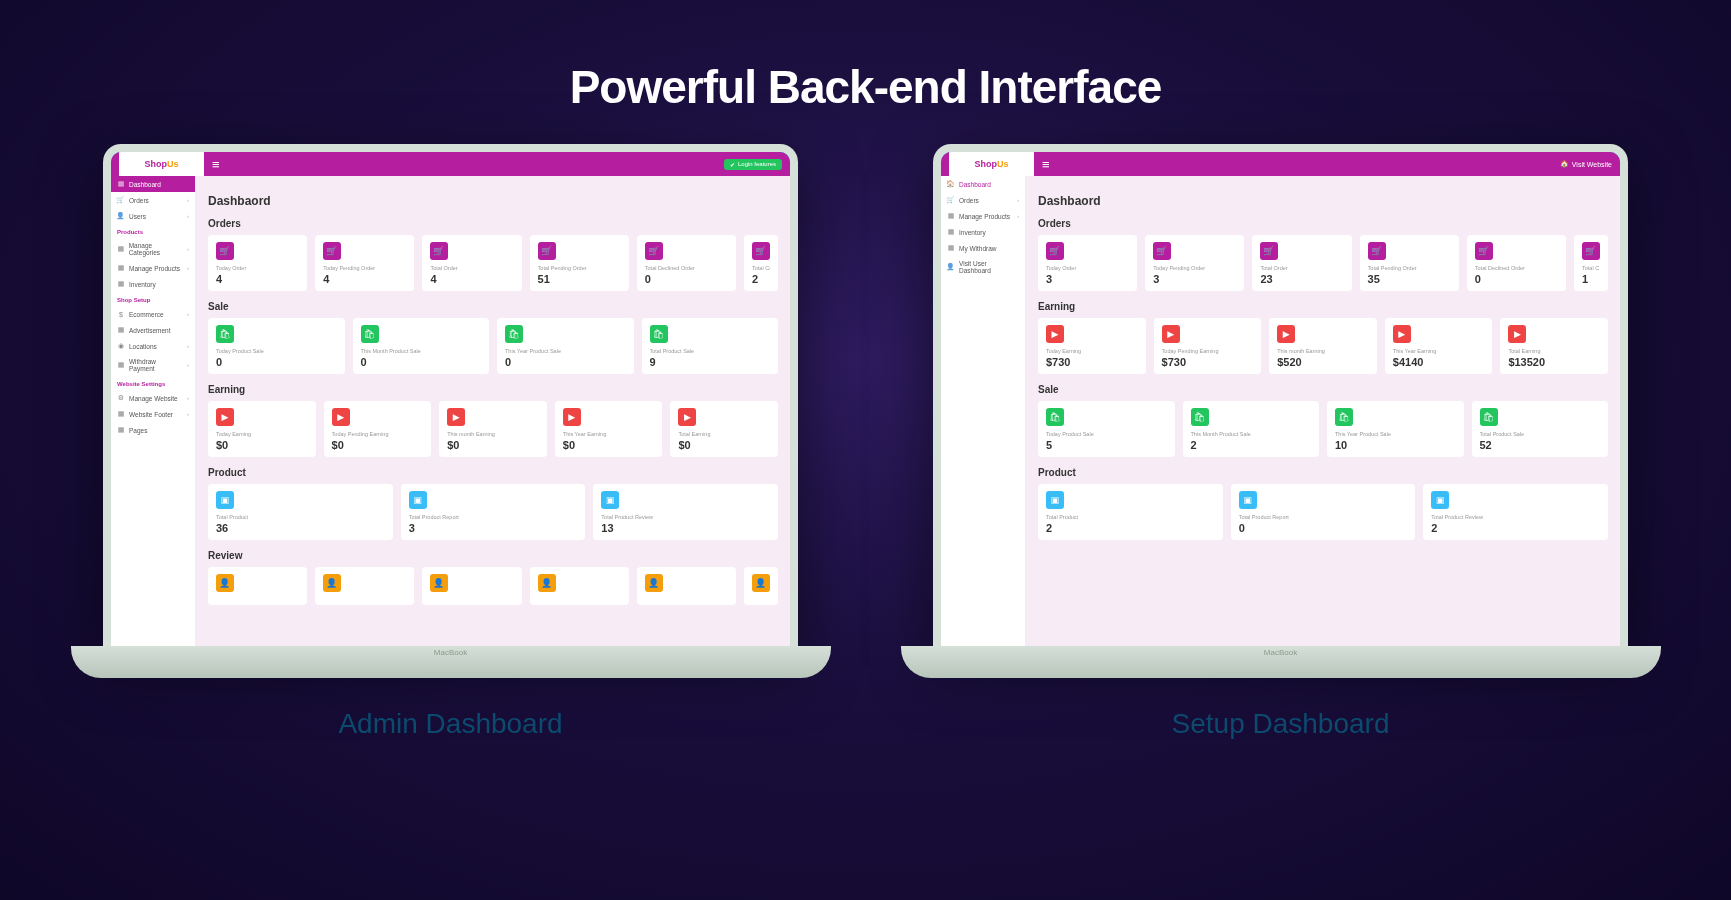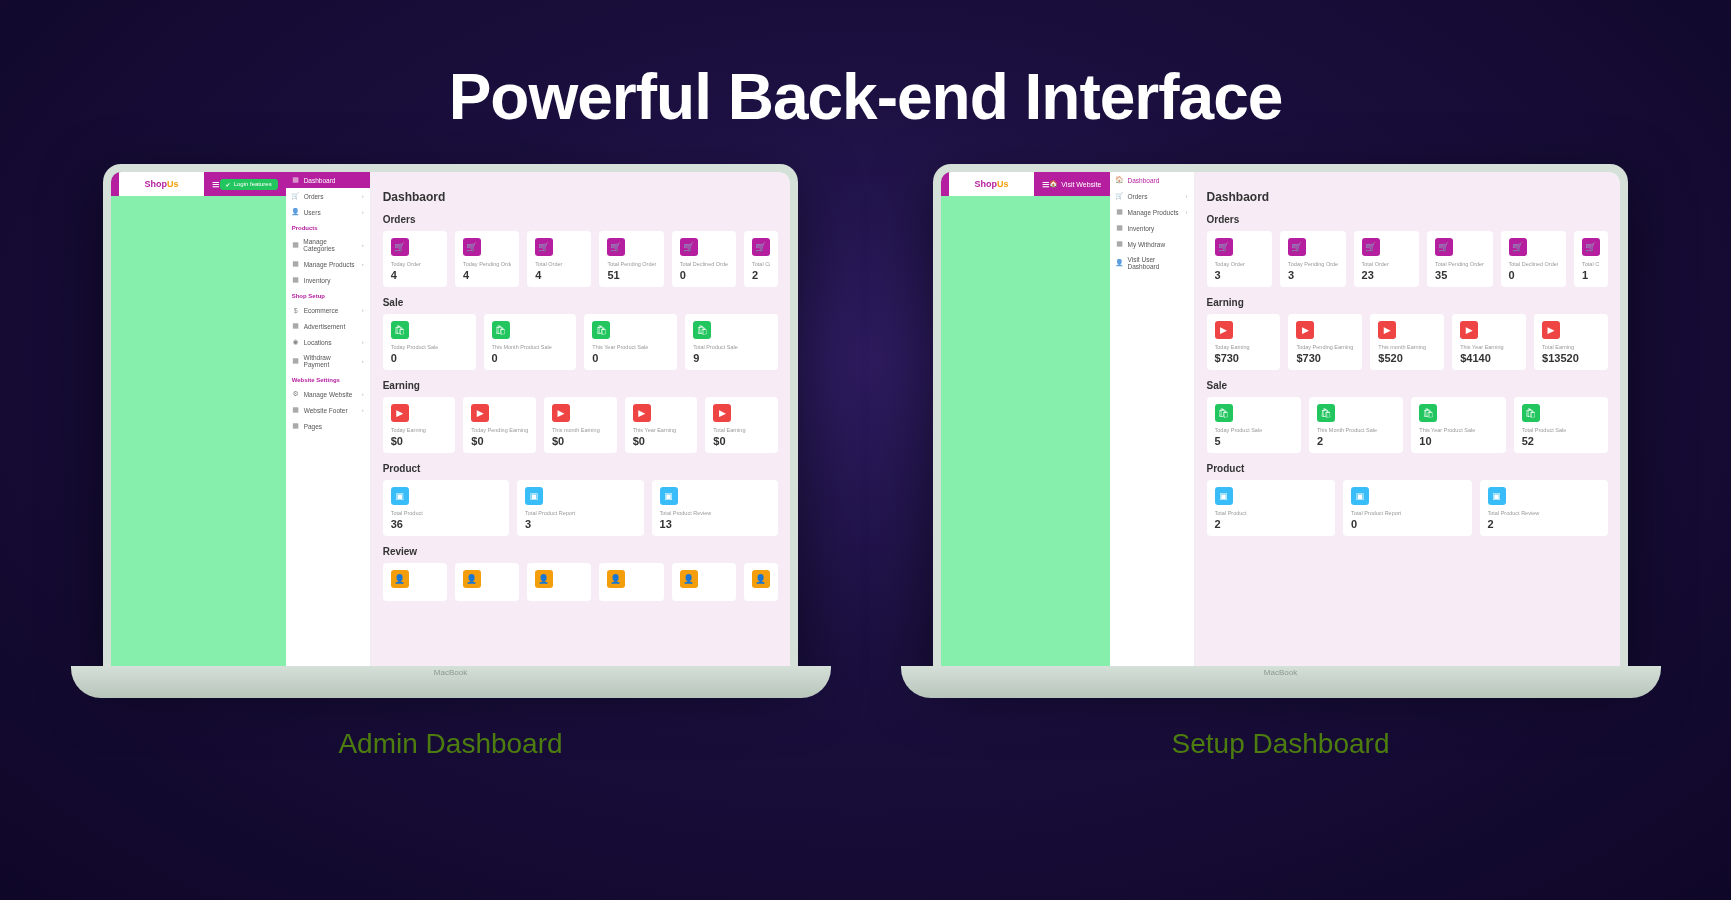--- a/index.html
+++ b/index.html
@@ -1,23 +1,23 @@
 <!DOCTYPE html>
 <html><head>
 <meta charset="utf-8">
 <style>
 *{box-sizing:border-box;margin:0;padding:0;font-family:-apple-system,BlinkMacSystemFont,"Segoe UI",Arial,sans-serif}
 body{background:radial-gradient(ellipse at 50% 40%,#2d1b5e 0%,#1a0f3e 40%,#0f0728 100%);width:1731px;height:900px;overflow:hidden;position:relative}
-.hero-title{text-align:center;color:#fff;font-size:64px;font-weight:800;padding-top:60px;letter-spacing:-1px}
+.hero-title{text-align:center;color:#fff;font-size:46px;font-weight:800;padding-top:60px;letter-spacing:-1px}
 .laptops{display:flex;justify-content:center;gap:70px;margin-top:30px;padding:0 40px}
 .laptop-wrap{display:flex;flex-direction:column;align-items:center}
 .laptop{width:695px;background:#d5e0d8;border-radius:18px 18px 0 0;padding:8px 8px 0;box-shadow:0 20px 60px rgba(0,0,0,.5)}
-.screen{width:100%;height:495px;background:#86efac;border-radius:10px 10px 0 0;overflow:hidden;display:flex;flex-direction:row}
+.screen{width:100%;height:495px;background:#0ea5e9;border-radius:10px 10px 0 0;overflow:hidden;display:flex;flex-direction:column}
 .base{width:760px;height:32px;background:linear-gradient(#d5e0d8,#b8c5bb);border-radius:0 0 30px 30px;margin-top:-1px;position:relative;text-align:center;font-size:8px;color:#8a9a8d;padding-top:2px}
-.caption{color:#4d7c0f;font-size:28px;margin-top:30px;font-weight:400}
+.caption{color:#0c4a6e;font-size:28px;margin-top:30px;font-weight:400}
 .topbar{height:24px;background:#b51e9e;display:flex;align-items:center;justify-content:space-between;padding:0 8px}
 .logo-cell{width:85px;height:24px;background:#fff;display:flex;align-items:center;justify-content:center;font-size:9px;font-weight:700}
 .logo-cell .a{color:#b51e9e}.logo-cell .b{color:#f59e0b}
 .hamburger{color:#fff;font-size:13px;margin-left:8px}
 .pill{background:#22c55e;color:#fff;font-size:6px;padding:2px 6px;border-radius:3px;display:flex;align-items:center;gap:3px}
 .visit{color:#fff;font-size:7px;display:flex;align-items:center;gap:3px}
 .body{flex:1;display:flex;overflow:hidden}
 .sidebar{width:85px;background:#fff;border-right:1px solid #eee;font-size:6.5px;overflow-y:auto}
 .sb-item{padding:4px 6px;display:flex;align-items:center;gap:4px;color:#555;cursor:pointer;position:relative}
 .sb-item.active{background:#b51e9e;color:#fff}

